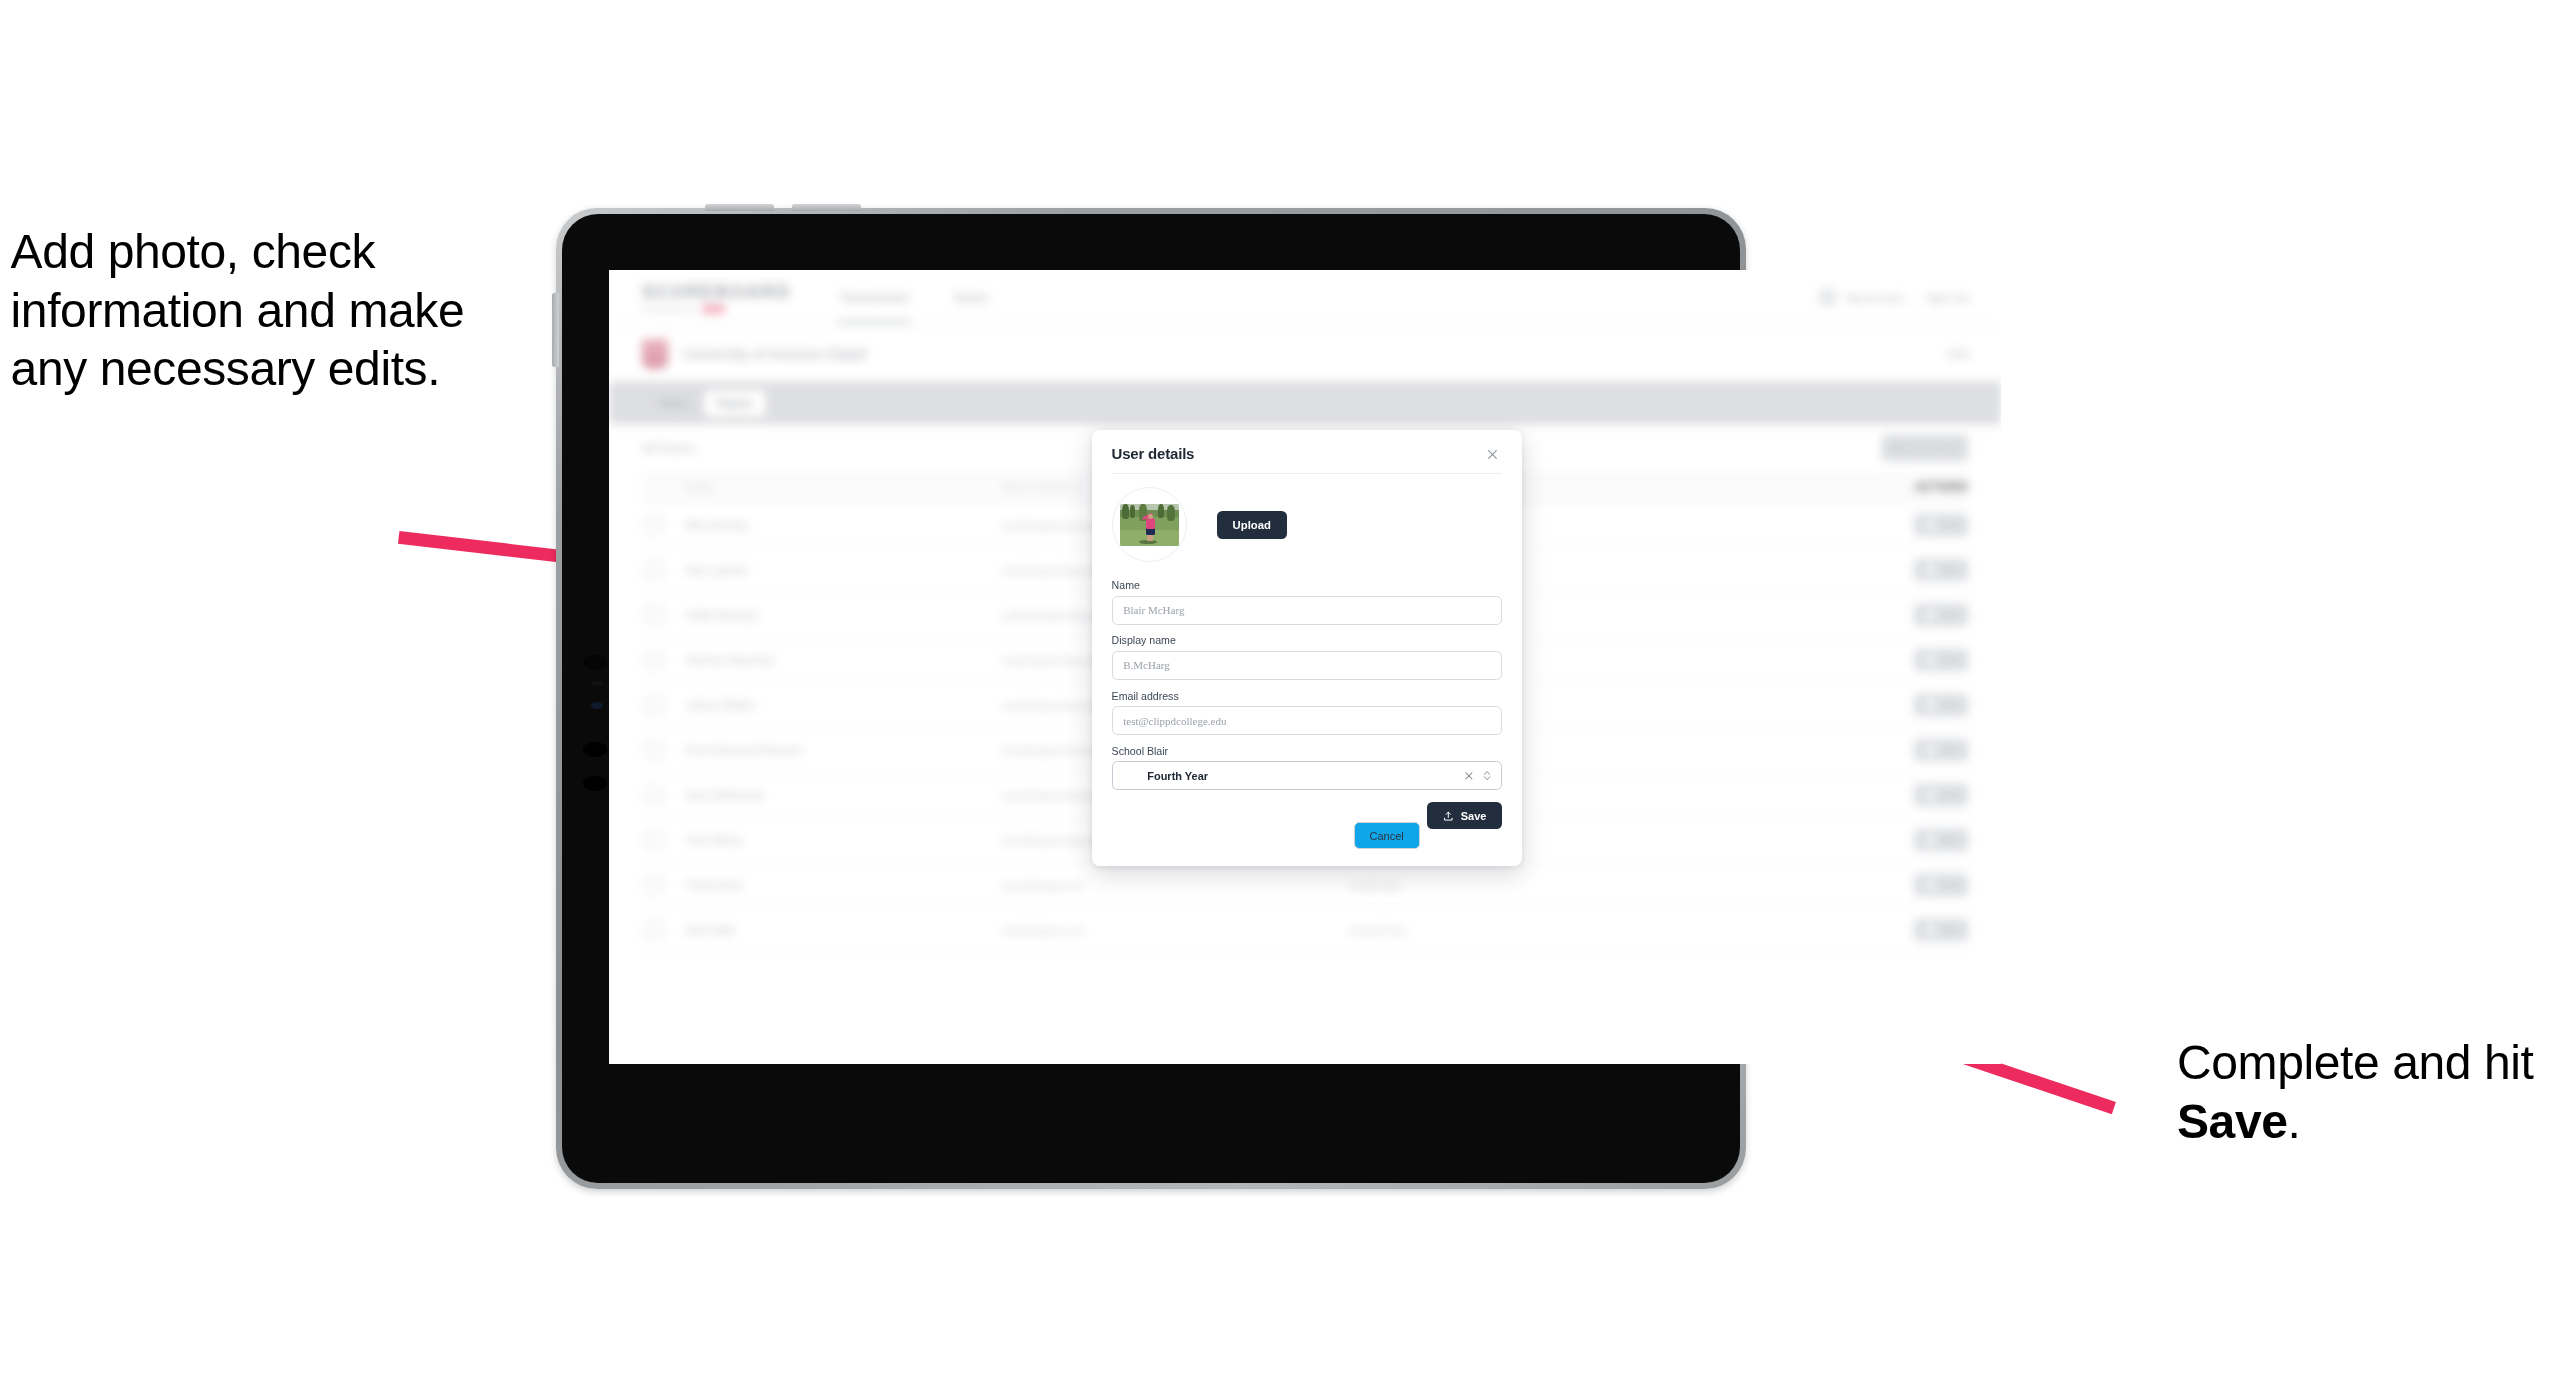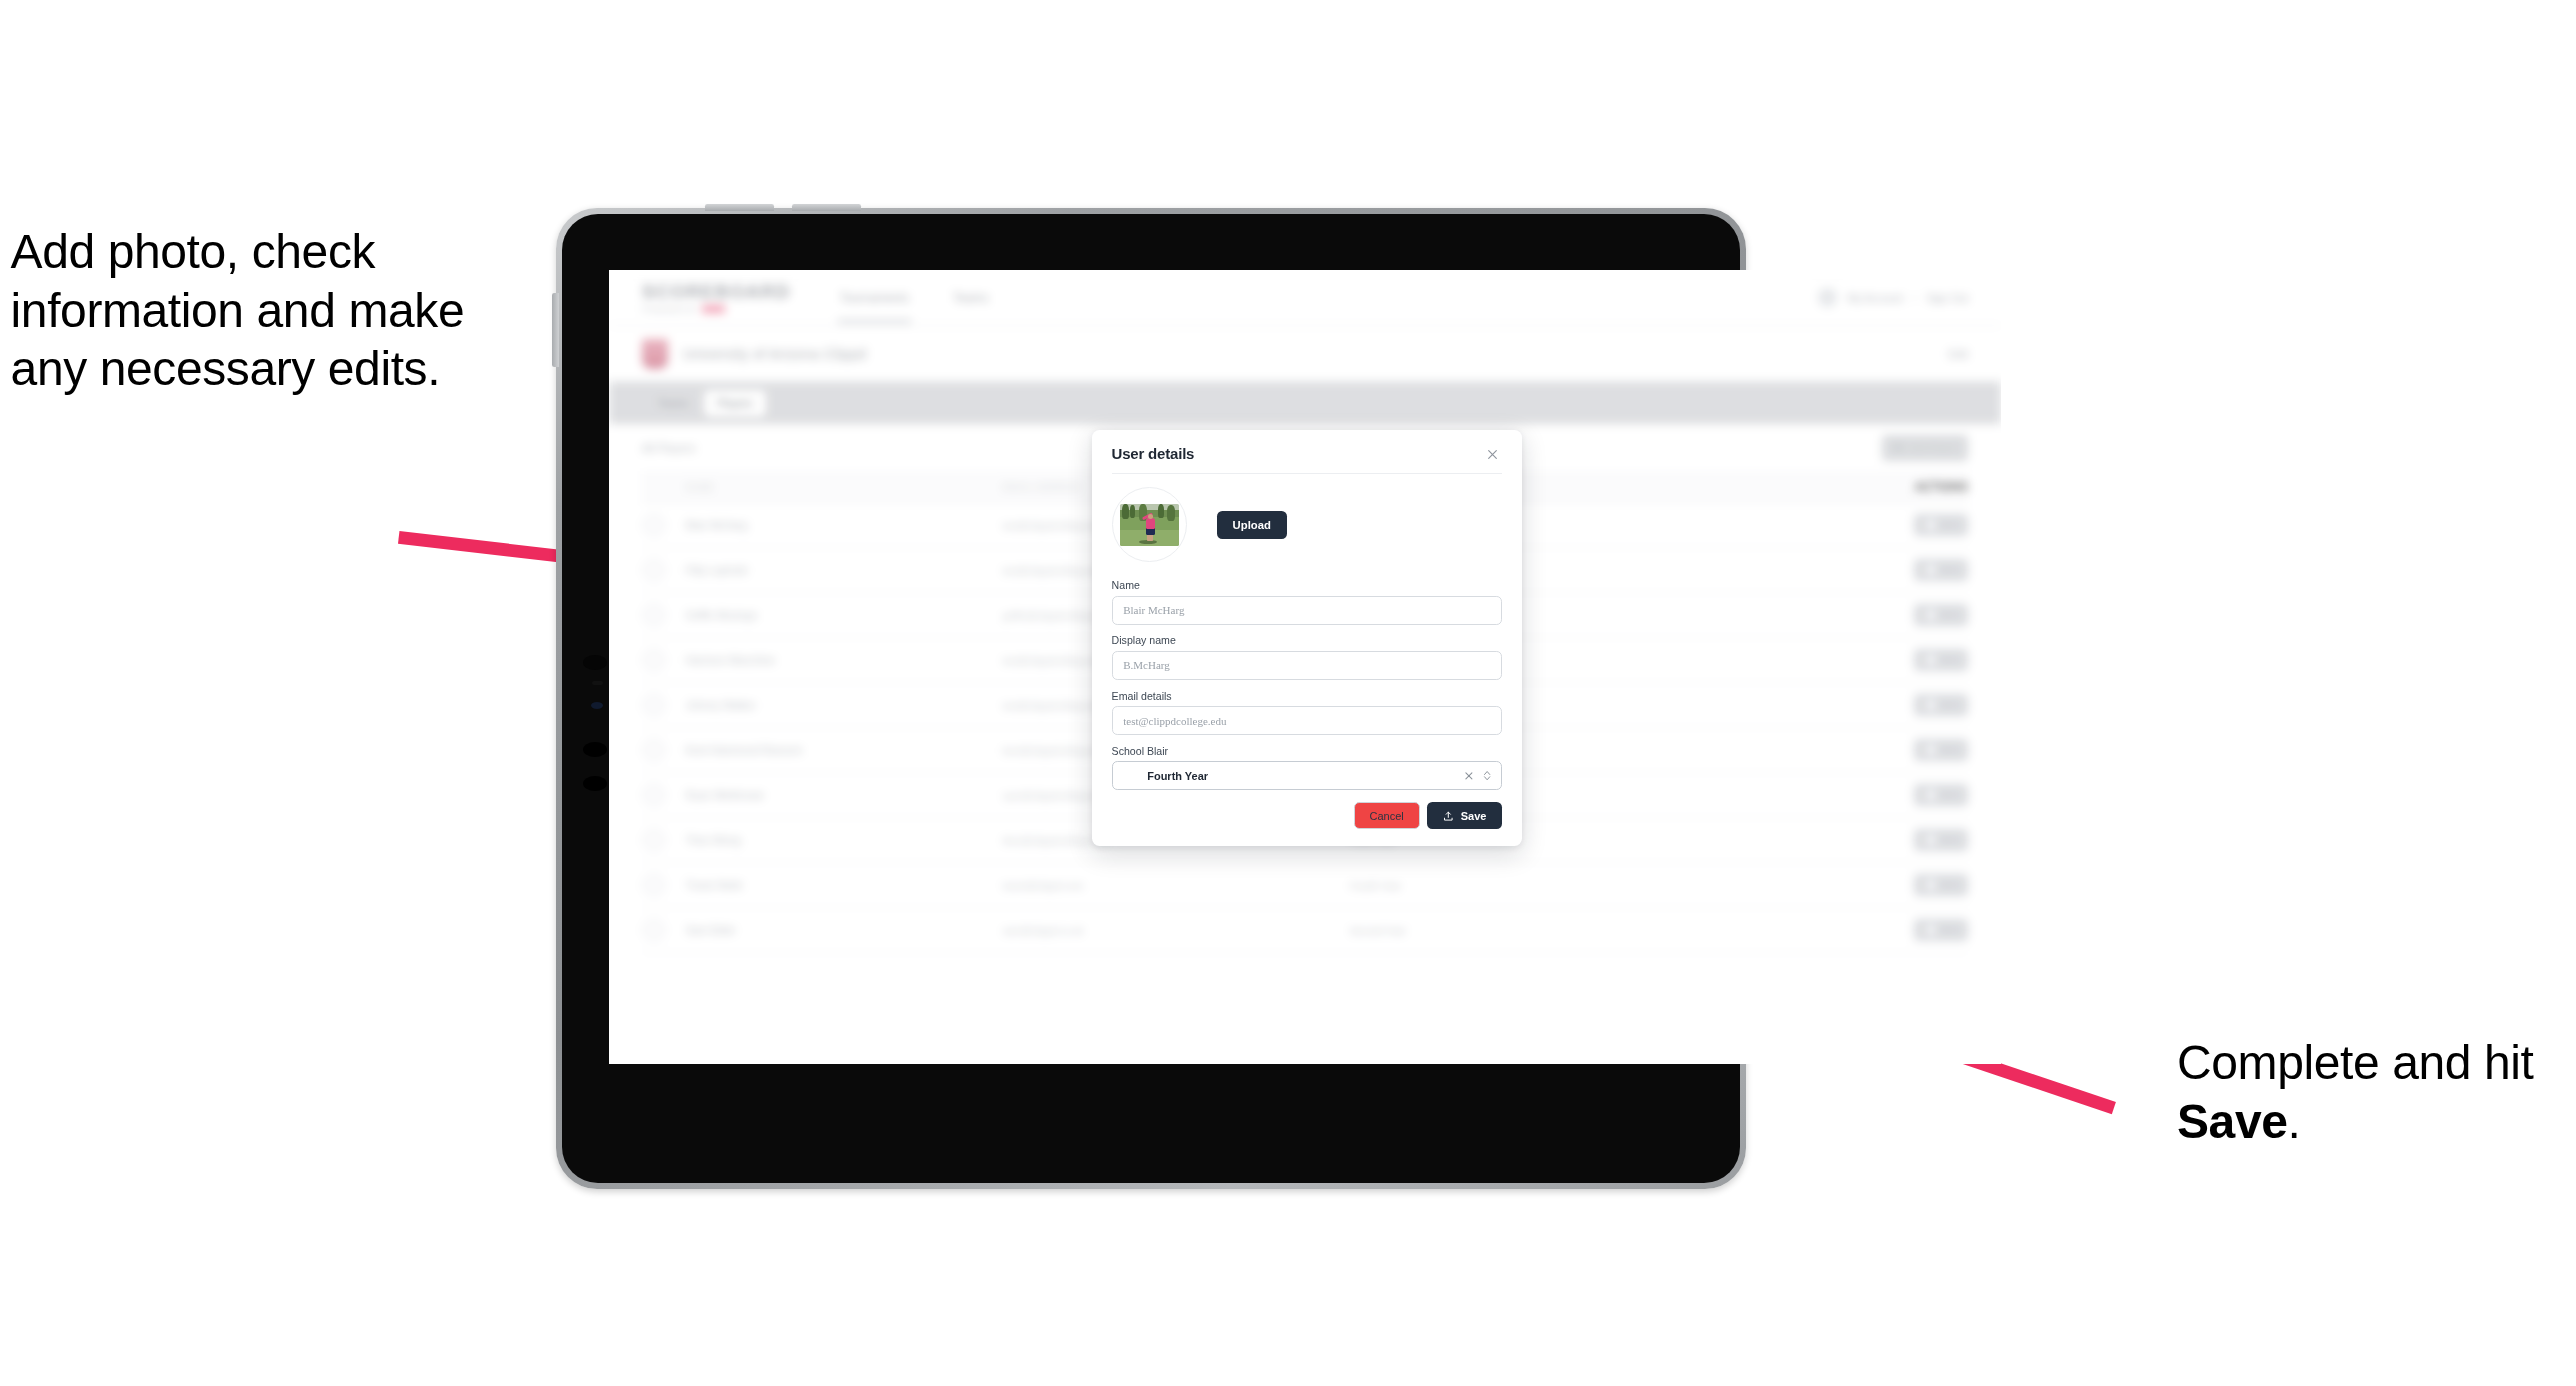--- a/index.html
+++ b/index.html
@@ -492,27 +492,28 @@
 
   #modal-footer {
     display: flex;
     justify-content: flex-end;
     gap: 7.5px;
     margin-top: 12px;
   }
   #cancel-btn {
     height: 27px;
     padding: 0 15px;
-    background: #ef4444;
+    background: #0ea5e9;
     border: 0.8px solid #cfd4da;
     border-radius: 5.3px;
     font-size: 11px;
     color: #2b3442;
     cursor: pointer;
     font-family: "Liberation Sans", sans-serif;
+    margin-top: 20px;
   }
   #save-btn {
     height: 27px;
     padding: 0 16px;
     background: #222e3e;
     border: none;
     border-radius: 5.3px;
     font-size: 11px;
     font-weight: 600;
     color: #ffffff;
@@ -789,21 +790,21 @@
             <span class="field-label">Name</span>
             <input class="field-input" type="text" placeholder="Blair McHarg" style="">
           </div>
 
           <div class="field">
             <span class="field-label">Display name</span>
             <input class="field-input" type="text" placeholder="B.McHarg" style="">
           </div>
 
           <div class="field">
-            <span class="field-label">Email details</span>
+            <span class="field-label">Email address</span>
             <input class="field-input" type="text" placeholder="test@clippdcollege.edu" style="">
           </div>
 
           <div class="field">
             <span class="field-label">School Blair</span>
             <div id="select-wrap">
               <span id="select-value">Fourth Year</span>
               <span id="select-icons">
                 <span>
                   <svg width="9.8" height="9.8" viewBox="0 0 13 13">

